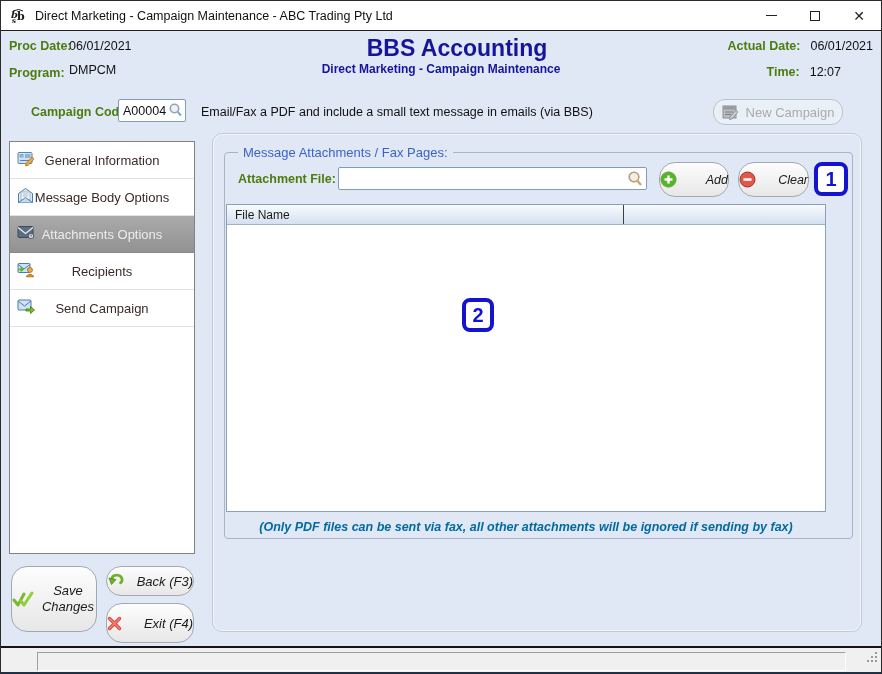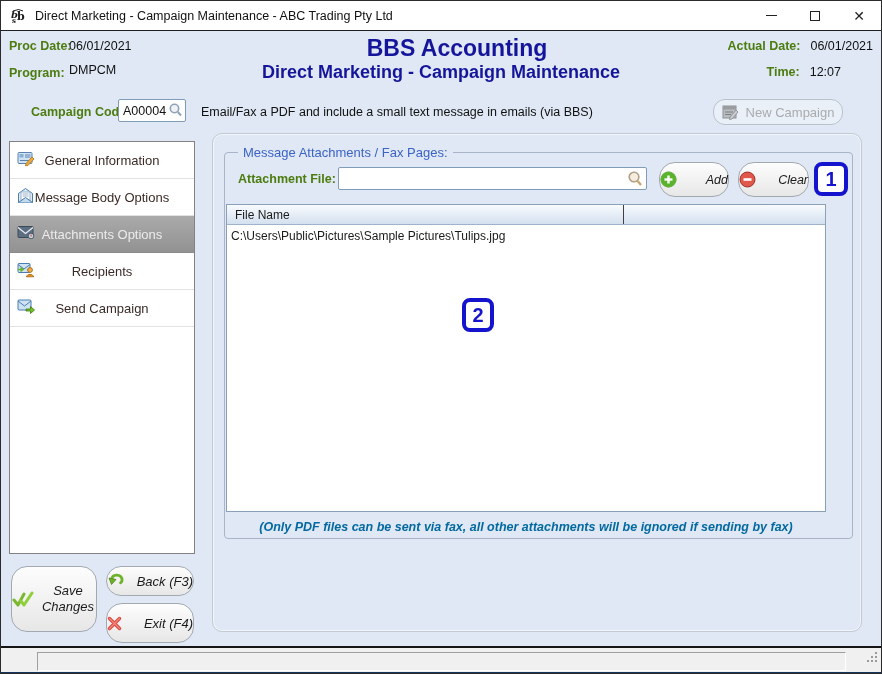--- a/index.html
+++ b/index.html
@@ -14,21 +14,21 @@
   .winbtn { width:44px; height:100%; display:flex; align-items:center; justify-content:center; color:#222; font-size:13px; cursor:default; }
   .maxglyph { width:10px; height:10px; border:1px solid #222; display:block; }
   .minglyph { width:11px; height:1px; background:#222; display:block; }
   .closeglyph { font-size:14px; line-height:1; }
 
   
   .lbl { font-weight:bold; font-size:12.5px; color:#4d7c0f; }
   .val { font-size:12.5px; color:#111; }
   .pos { position:absolute; }
   .apptitle { position:absolute; left:16px; top:34px; width:100%; text-align:center; font-size:23px; font-weight:bold; color:#15159c; }
-  .screentitle { position:absolute; left:0; top:61px; width:100%; text-align:center; font-size:18px; font-weight:bold; color:#15159c; }
+  .screentitle { position:absolute; left:0; top:61px; width:100%; text-align:center; font-size:12px; font-weight:bold; color:#15159c; }
   .hdr-right { position:absolute; right:8px; display:flex; gap:10px; }
 
   
   .codebox { position:absolute; left:117px; top:98px; width:68px; height:23px; background:#fff; border:1px solid #7f9db9; border-radius:2px; font-size:12.5px; padding:2px 4px 2px 4px; color:#111; font-family:"Liberation Sans",sans-serif; }
   .codebox-mag { position:absolute; left:167px; top:101px; }
   .newcampaign { position:absolute; left:712px; top:98px; width:130px; height:26px; border:1px solid #bcc2cb; border-radius:12px; background:rgba(255,255,255,0.35); display:flex; align-items:center; justify-content:center; gap:7px; font-size:13px; color:#a9abae; }
 
   
   .sidebar { position:absolute; left:8px; top:140px; width:186px; height:413px; background:#fff; border:1px solid #828282; }
   .sbitem { position:relative; height:37px; border-bottom:1px solid #e2e2e2; display:flex; align-items:center; justify-content:center; font-size:13px; color:#3b2b28; cursor:pointer; }
@@ -235,21 +235,20 @@
     <span>Clear</span>
   </div>
 
   <div class="badge badge1">1</div>
 
   <div class="listbox">
     <div class="listheader">
       <div class="hcell1">File Name</div>
       <div class="hcell2"></div>
     </div>
-    <div class="listrow">C:\Users\Public\Pictures\Sample Pictures\Tulips.jpg</div>
   </div>
 
   <div class="badge badge2">2</div>
 
   <div class="note">(Only PDF files can be sent via fax, all other attachments will be ignored if sending by fax)</div>
 
   <div class="btn savebtn">
     <svg width="22" height="19" viewBox="0 0 22 19">
       <path d="M2 10 L6 15 L12 4" stroke="#7cb82f" stroke-width="3" fill="none" stroke-linecap="round" stroke-linejoin="round"></path>
       <path d="M9 11 L12 15 L20 3" stroke="#8fd03a" stroke-width="3" fill="none" stroke-linecap="round" stroke-linejoin="round"></path>

